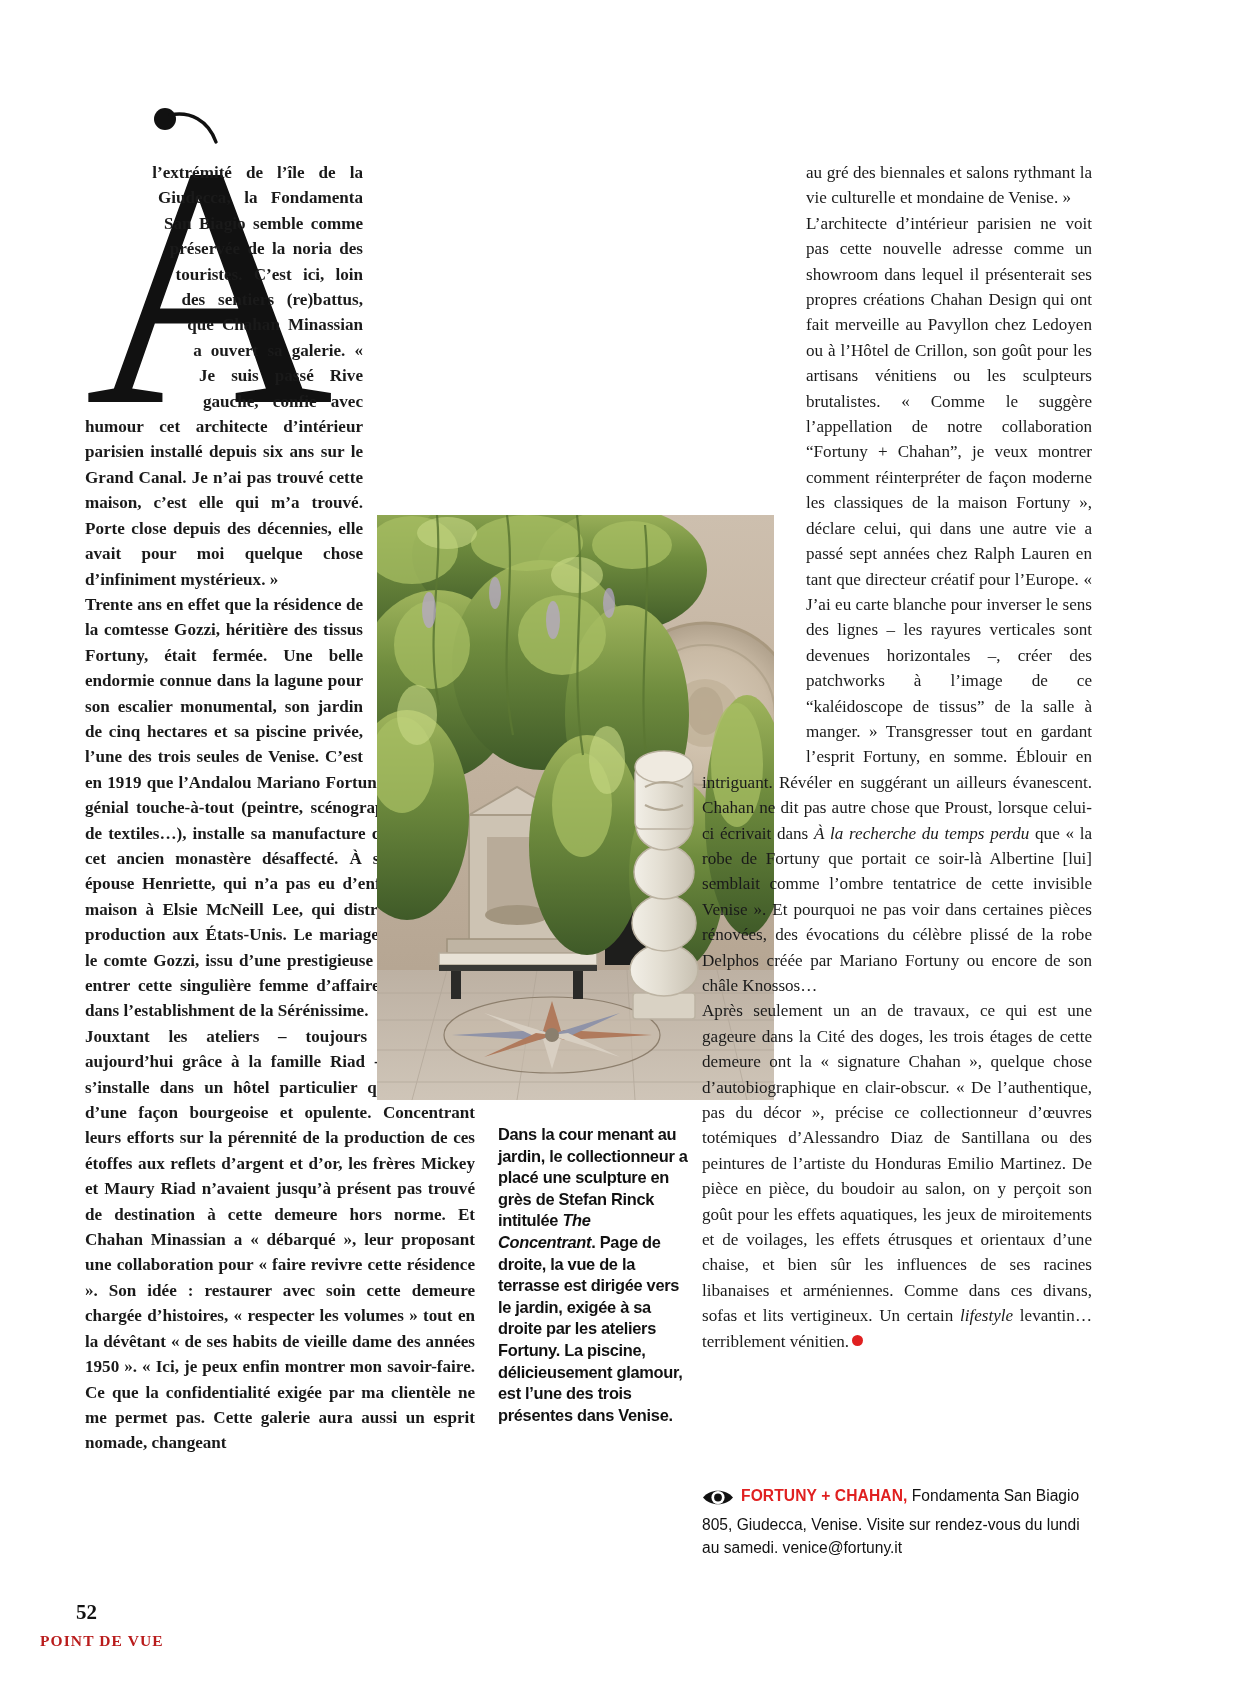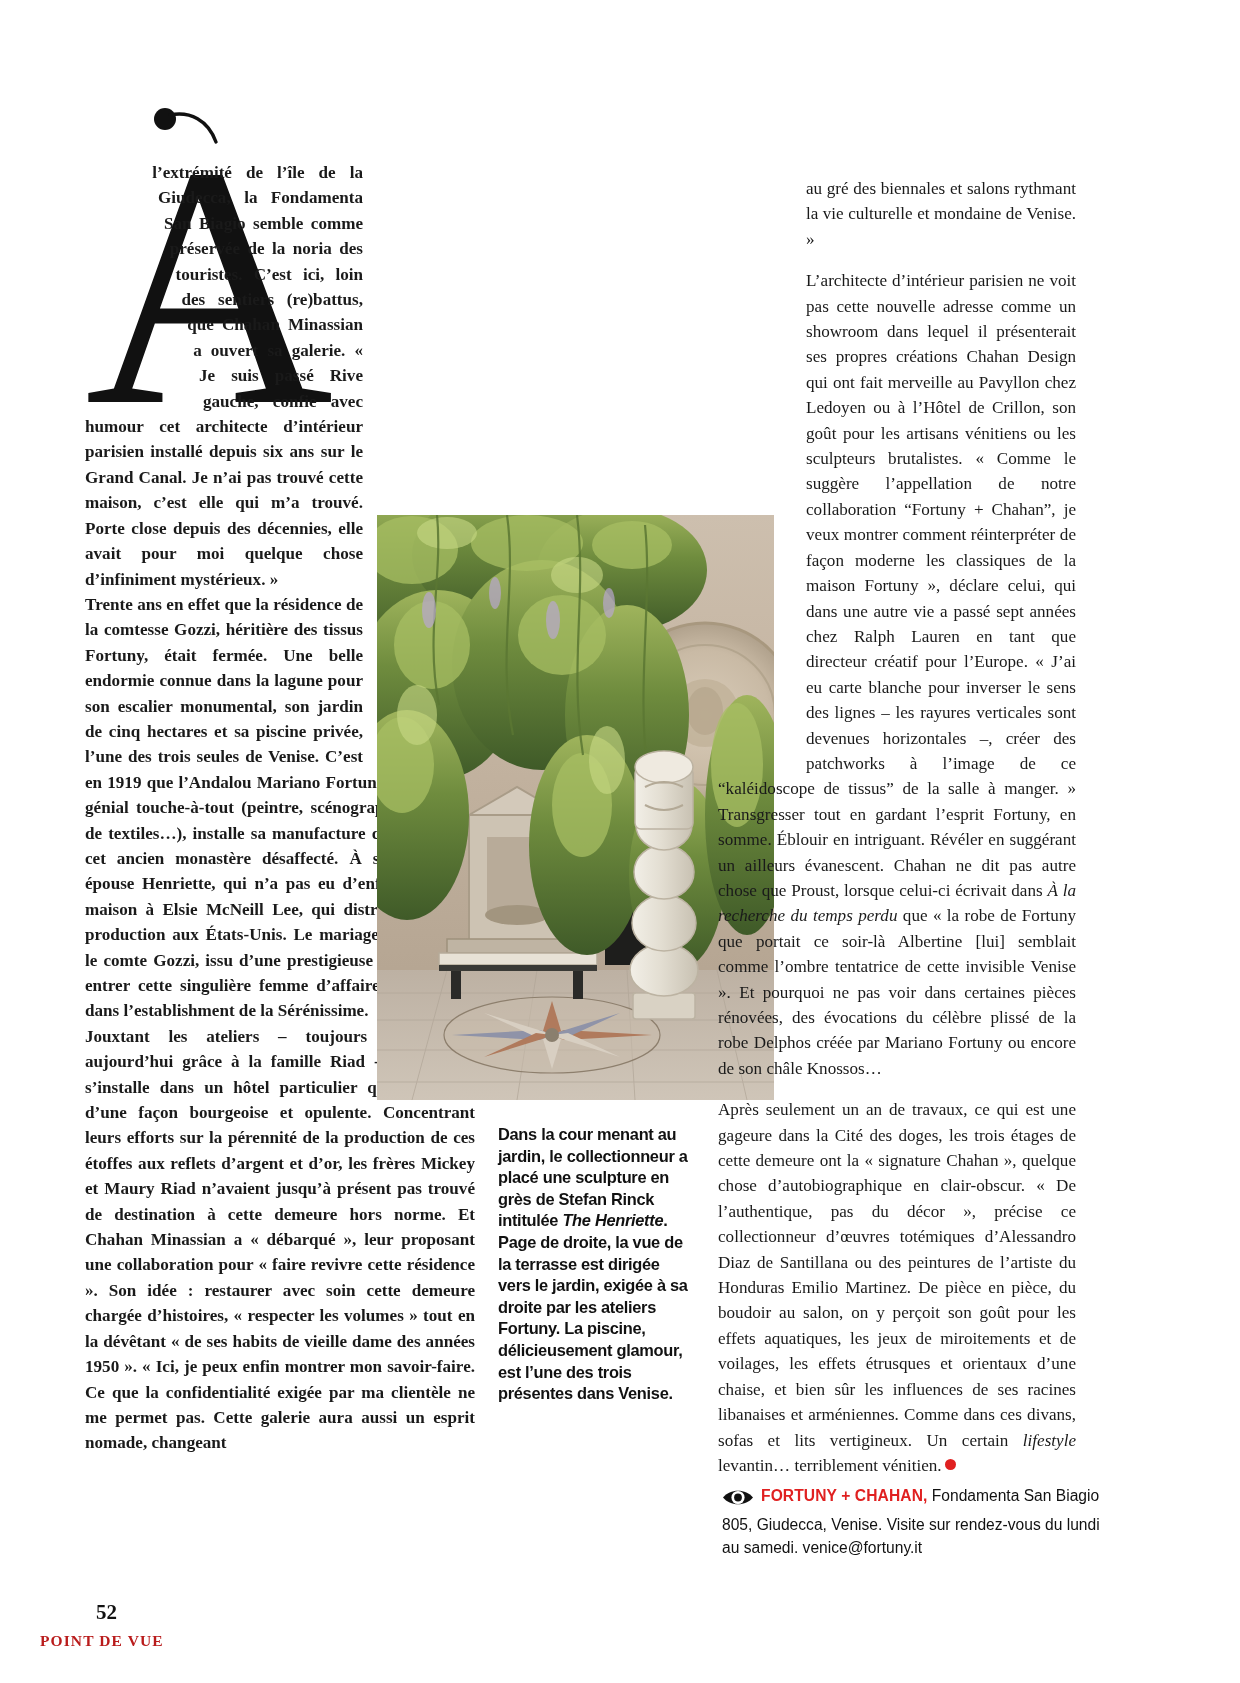--- a/index.html
+++ b/index.html
@@ -101,42 +101,42 @@
   .col-right {
     position: absolute;
     left: 702px;
     top: 160px;
     width: 390px;
     font-size: 17.1px;
     line-height: 25.4px;
     text-align: justify;
     text-justify: inter-word;
   }
-  .col-right p { margin: 16px; }
+  .col-right p { margin: 0; }
   .img-shim-right {
     float: left;
     width: 104px;
     height: 602px;
     margin: 0;
   }
   .col-right i, .col-left i { font-style: italic; }
   .endmark {
     display: inline-block;
     width: 11px;
     height: 11px;
     border-radius: 50%;
     background: #e02020;
     vertical-align: 1px;
     margin-left: 3px;
   }
 
   
   .credit {
     position: absolute;
-    left: 722px;
+    left: 702px;
     top: 1484px;
     width: 392px;
     font-family: "Liberation Sans", "DejaVu Sans", sans-serif;
     font-size: 15.6px;
     line-height: 23px;
     color: #111111;
   }
   .credit .eye {
     display: inline-block;
     vertical-align: -6px;
@@ -150,21 +150,20 @@
 
   
   .folio {
     position: absolute;
     left: 76px;
     top: 1600px;
     font-family: "Liberation Serif", "DejaVu Serif", serif;
     font-weight: 700;
     font-size: 21px;
     color: #111111;
-    margin-left: 20px;
   }
   .masthead {
     position: absolute;
     left: 40px;
     top: 1632px;
     font-family: "Liberation Serif", "DejaVu Serif", serif;
     font-weight: 700;
     font-size: 15.5px;
     letter-spacing: 1.1px;
     color: #b91c1c;
@@ -320,21 +319,21 @@
         <ellipse cx="287" cy="357" rx="30" ry="27" fill="url(#stoneG)" stroke="#bcb3a2" stroke-width="1.5"></ellipse>
         <ellipse cx="287" cy="310" rx="28" ry="25" fill="url(#stoneG)" stroke="#bcb3a2" stroke-width="1.5"></ellipse>
         <rect x="258" y="252" width="58" height="62" rx="6" fill="url(#stoneG)" stroke="#bcb3a2" stroke-width="1.5"></rect>
         <ellipse cx="287" cy="252" rx="29" ry="16" fill="#efeae0" stroke="#bcb3a2" stroke-width="1.5"></ellipse>
         <path d="M268 272 q19 -10 38 0" stroke="#b3a996" stroke-width="2" fill="none"></path>
         <path d="M268 290 q19 10 38 0" stroke="#b3a996" stroke-width="2" fill="none"></path>
       </g>
     </svg>
   </div>
 
-  <div class="caption"><span>Dans la cour menant au jardin, le collectionneur a placé une sculpture en grès de Stefan Rinck intitulée </span><i>The Henriette</i><span>. Page de droite, la vue de la terrasse est dirigée vers le jardin, exigée à sa droite par les ateliers Fortuny. La piscine, délicieusement glamour, est l’une des trois présentes dans Venise.</span></div>
+  <div class="caption"><span>Dans la cour menant au jardin, le collectionneur a placé une sculpture en grès de Stefan Rinck intitulée </span><i>The Concentrant</i><span>. Page de droite, la vue de la terrasse est dirigée vers le jardin, exigée à sa droite par les ateliers Fortuny. La piscine, délicieusement glamour, est l’une des trois présentes dans Venise.</span></div>
 
   <div class="col-right">
     <div class="img-shim-right"></div>
     <p>au gré des biennales et salons rythmant la vie culturelle et mondaine de Venise. »</p>
     <p><span>L’architecte d’intérieur parisien ne voit pas cette nouvelle adresse comme un showroom dans lequel il présenterait ses propres créations Chahan Design qui ont fait merveille au Pavyllon chez Ledoyen ou à l’Hôtel de Crillon, son goût pour les artisans vénitiens ou les sculpteurs brutalistes. « Comme le suggère l’appellation de notre collaboration “Fortuny + Chahan”, je veux montrer comment réinterpréter de façon moderne les classiques de la maison Fortuny », déclare celui, qui dans une autre vie a passé sept années chez Ralph Lauren en tant que directeur créatif pour l’Europe. « J’ai eu carte blanche pour inverser le sens des lignes – les rayures verticales sont devenues horizontales –, créer des patchworks à l’image de ce “kaléidoscope de tissus” de la salle à manger. » Transgresser tout en gardant l’esprit Fortuny, en somme. Éblouir en intriguant. Révéler en suggérant un ailleurs évanescent. Chahan ne dit pas autre chose que Proust, lorsque celui-ci écrivait dans </span><i>À la recherche du temps perdu</i><span> que « la robe de Fortuny que portait ce soir-là Albertine [lui] semblait comme l’ombre tentatrice de cette invisible Venise ». Et pourquoi ne pas voir dans certaines pièces rénovées, des évocations du célèbre plissé de la robe Delphos créée par Mariano Fortuny ou encore de son châle Knossos…</span></p>
     <p><span>Après seulement un an de travaux, ce qui est une gageure dans la Cité des doges, les trois étages de cette demeure ont la « signature Chahan », quelque chose d’autobiographique en clair-obscur. « De l’authentique, pas du décor », précise ce collectionneur d’œuvres totémiques d’Alessandro Diaz de Santillana ou des peintures de l’artiste du Honduras Emilio Martinez. De pièce en pièce, du boudoir au salon, on y perçoit son goût pour les effets aquatiques, les jeux de miroitements et de voilages, les effets étrusques et orientaux d’une chaise, et bien sûr les influences de ses racines libanaises et arméniennes. Comme dans ces divans, sofas et lits vertigineux. Un certain </span><i>lifestyle</i><span> levantin… terriblement vénitien.</span><span class="endmark"></span></p>
   </div>
 
   <div class="credit">
     <span class="eye">

